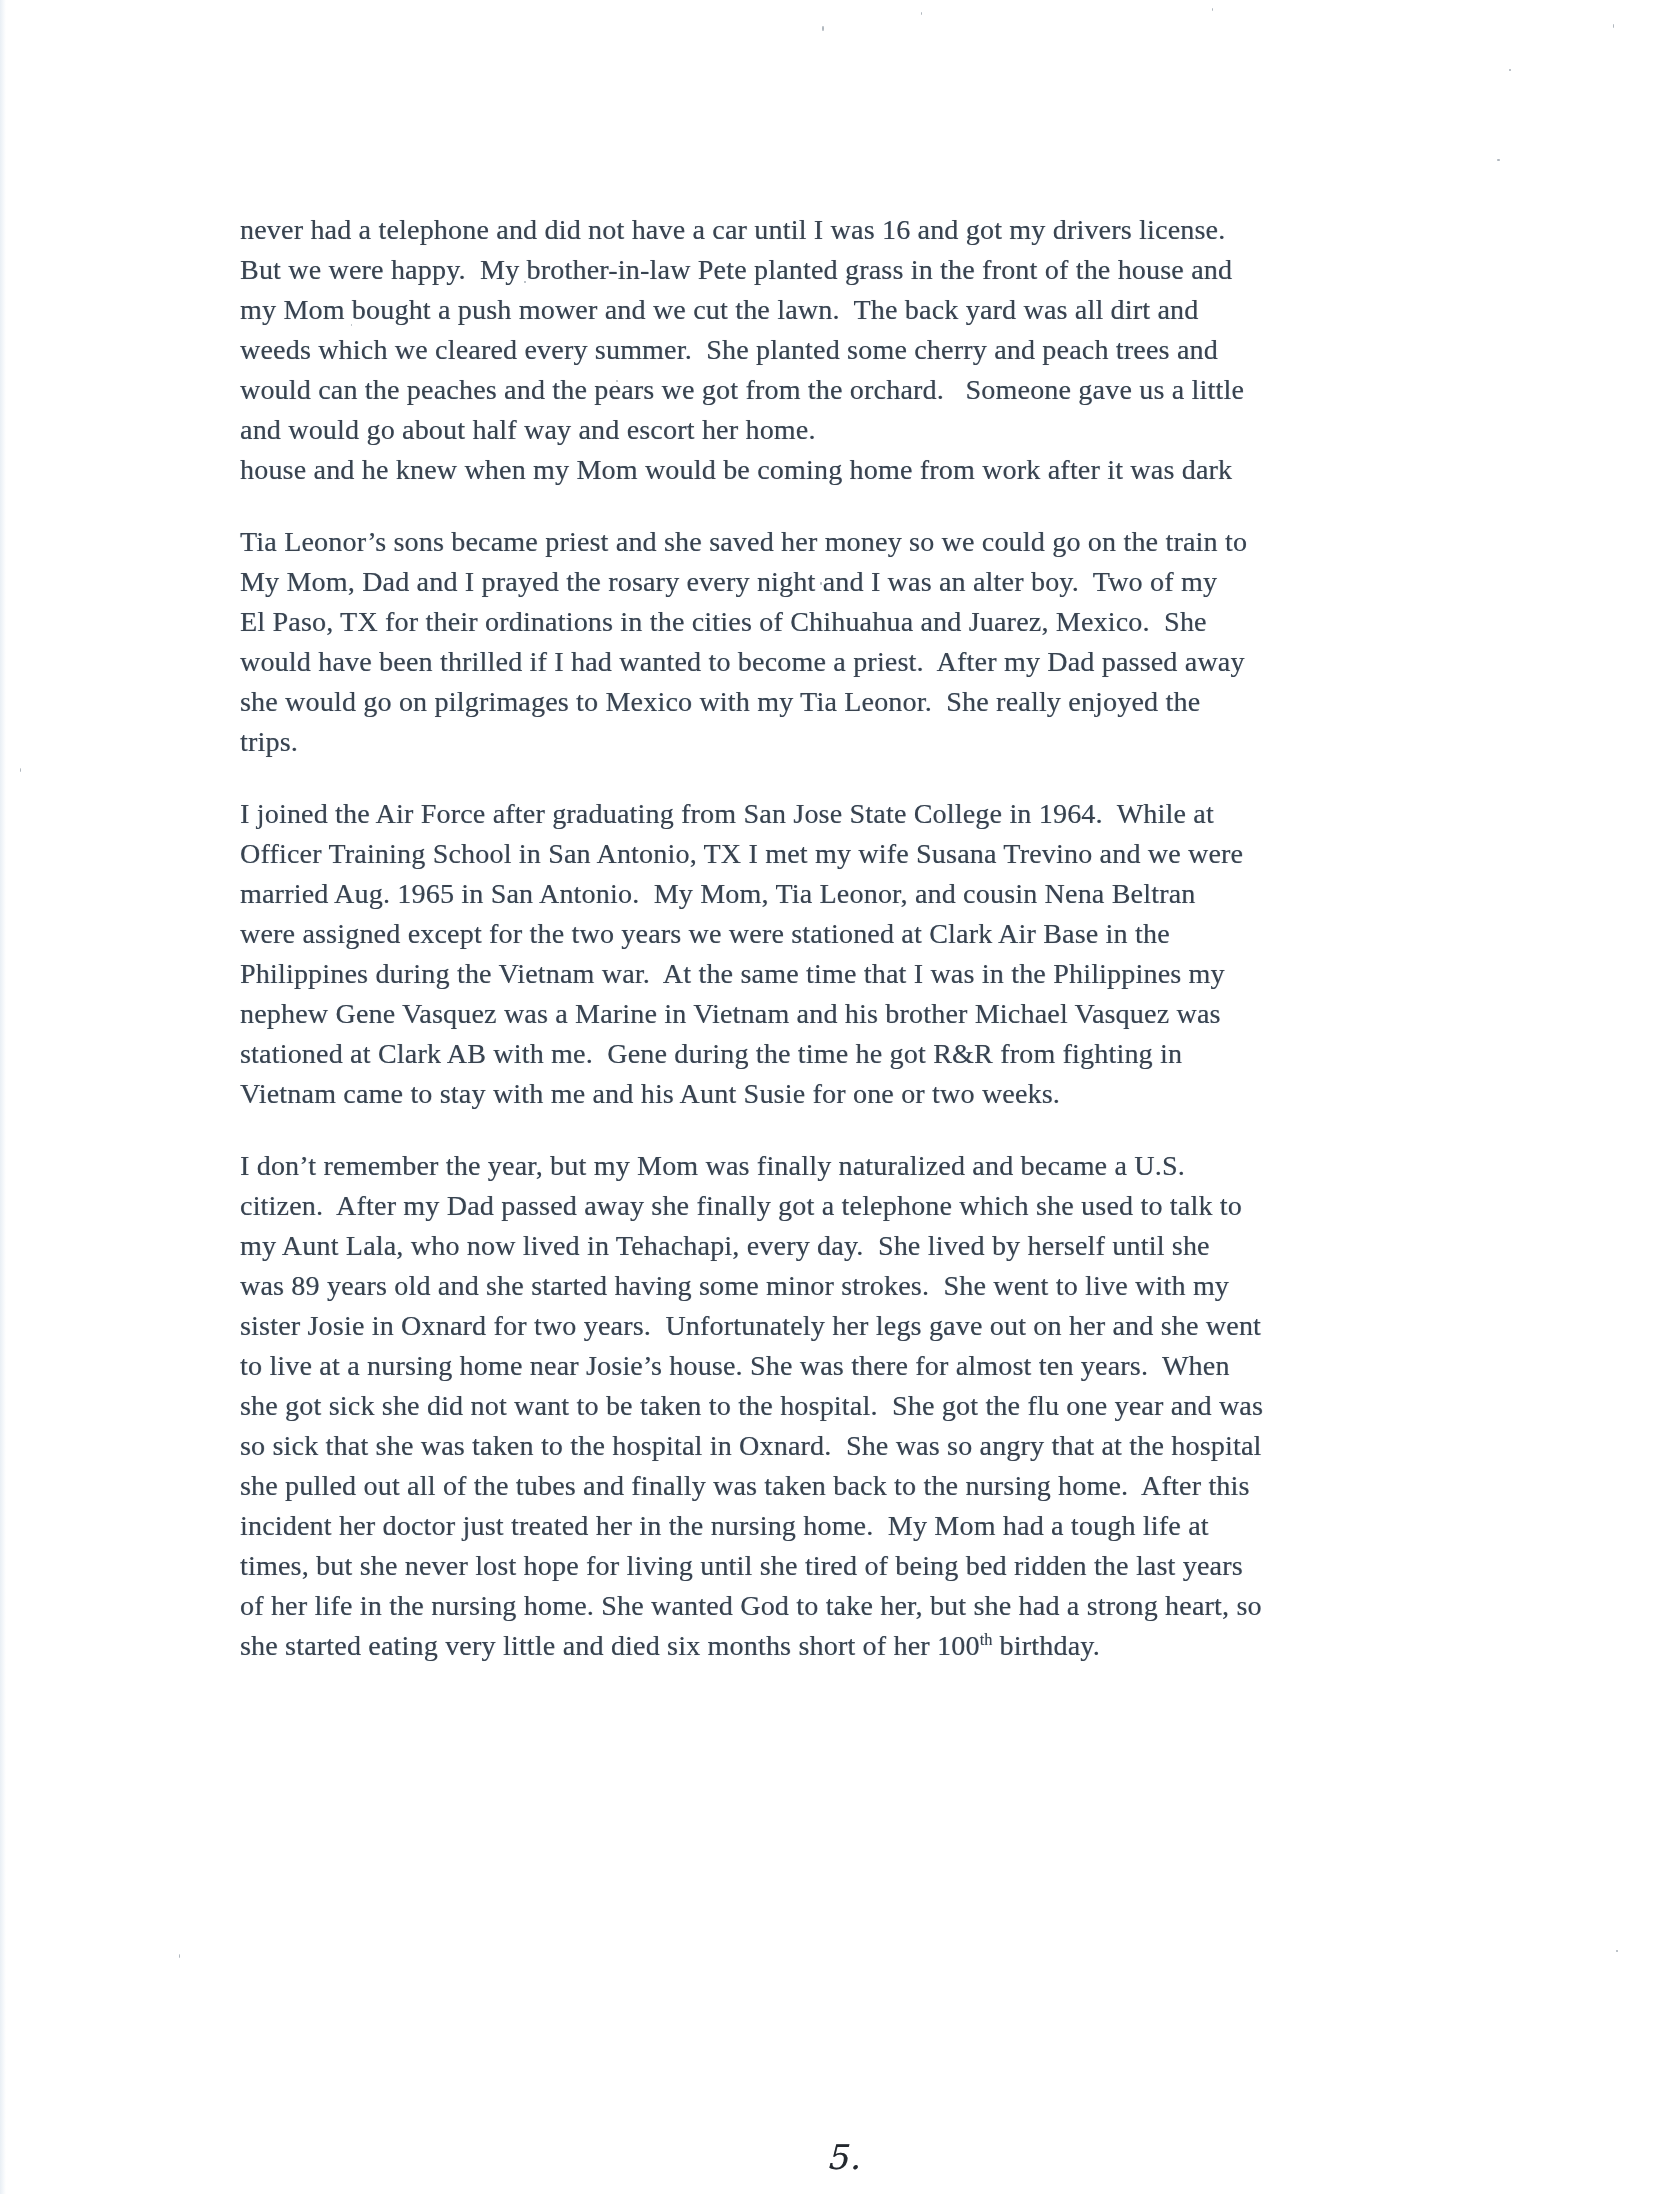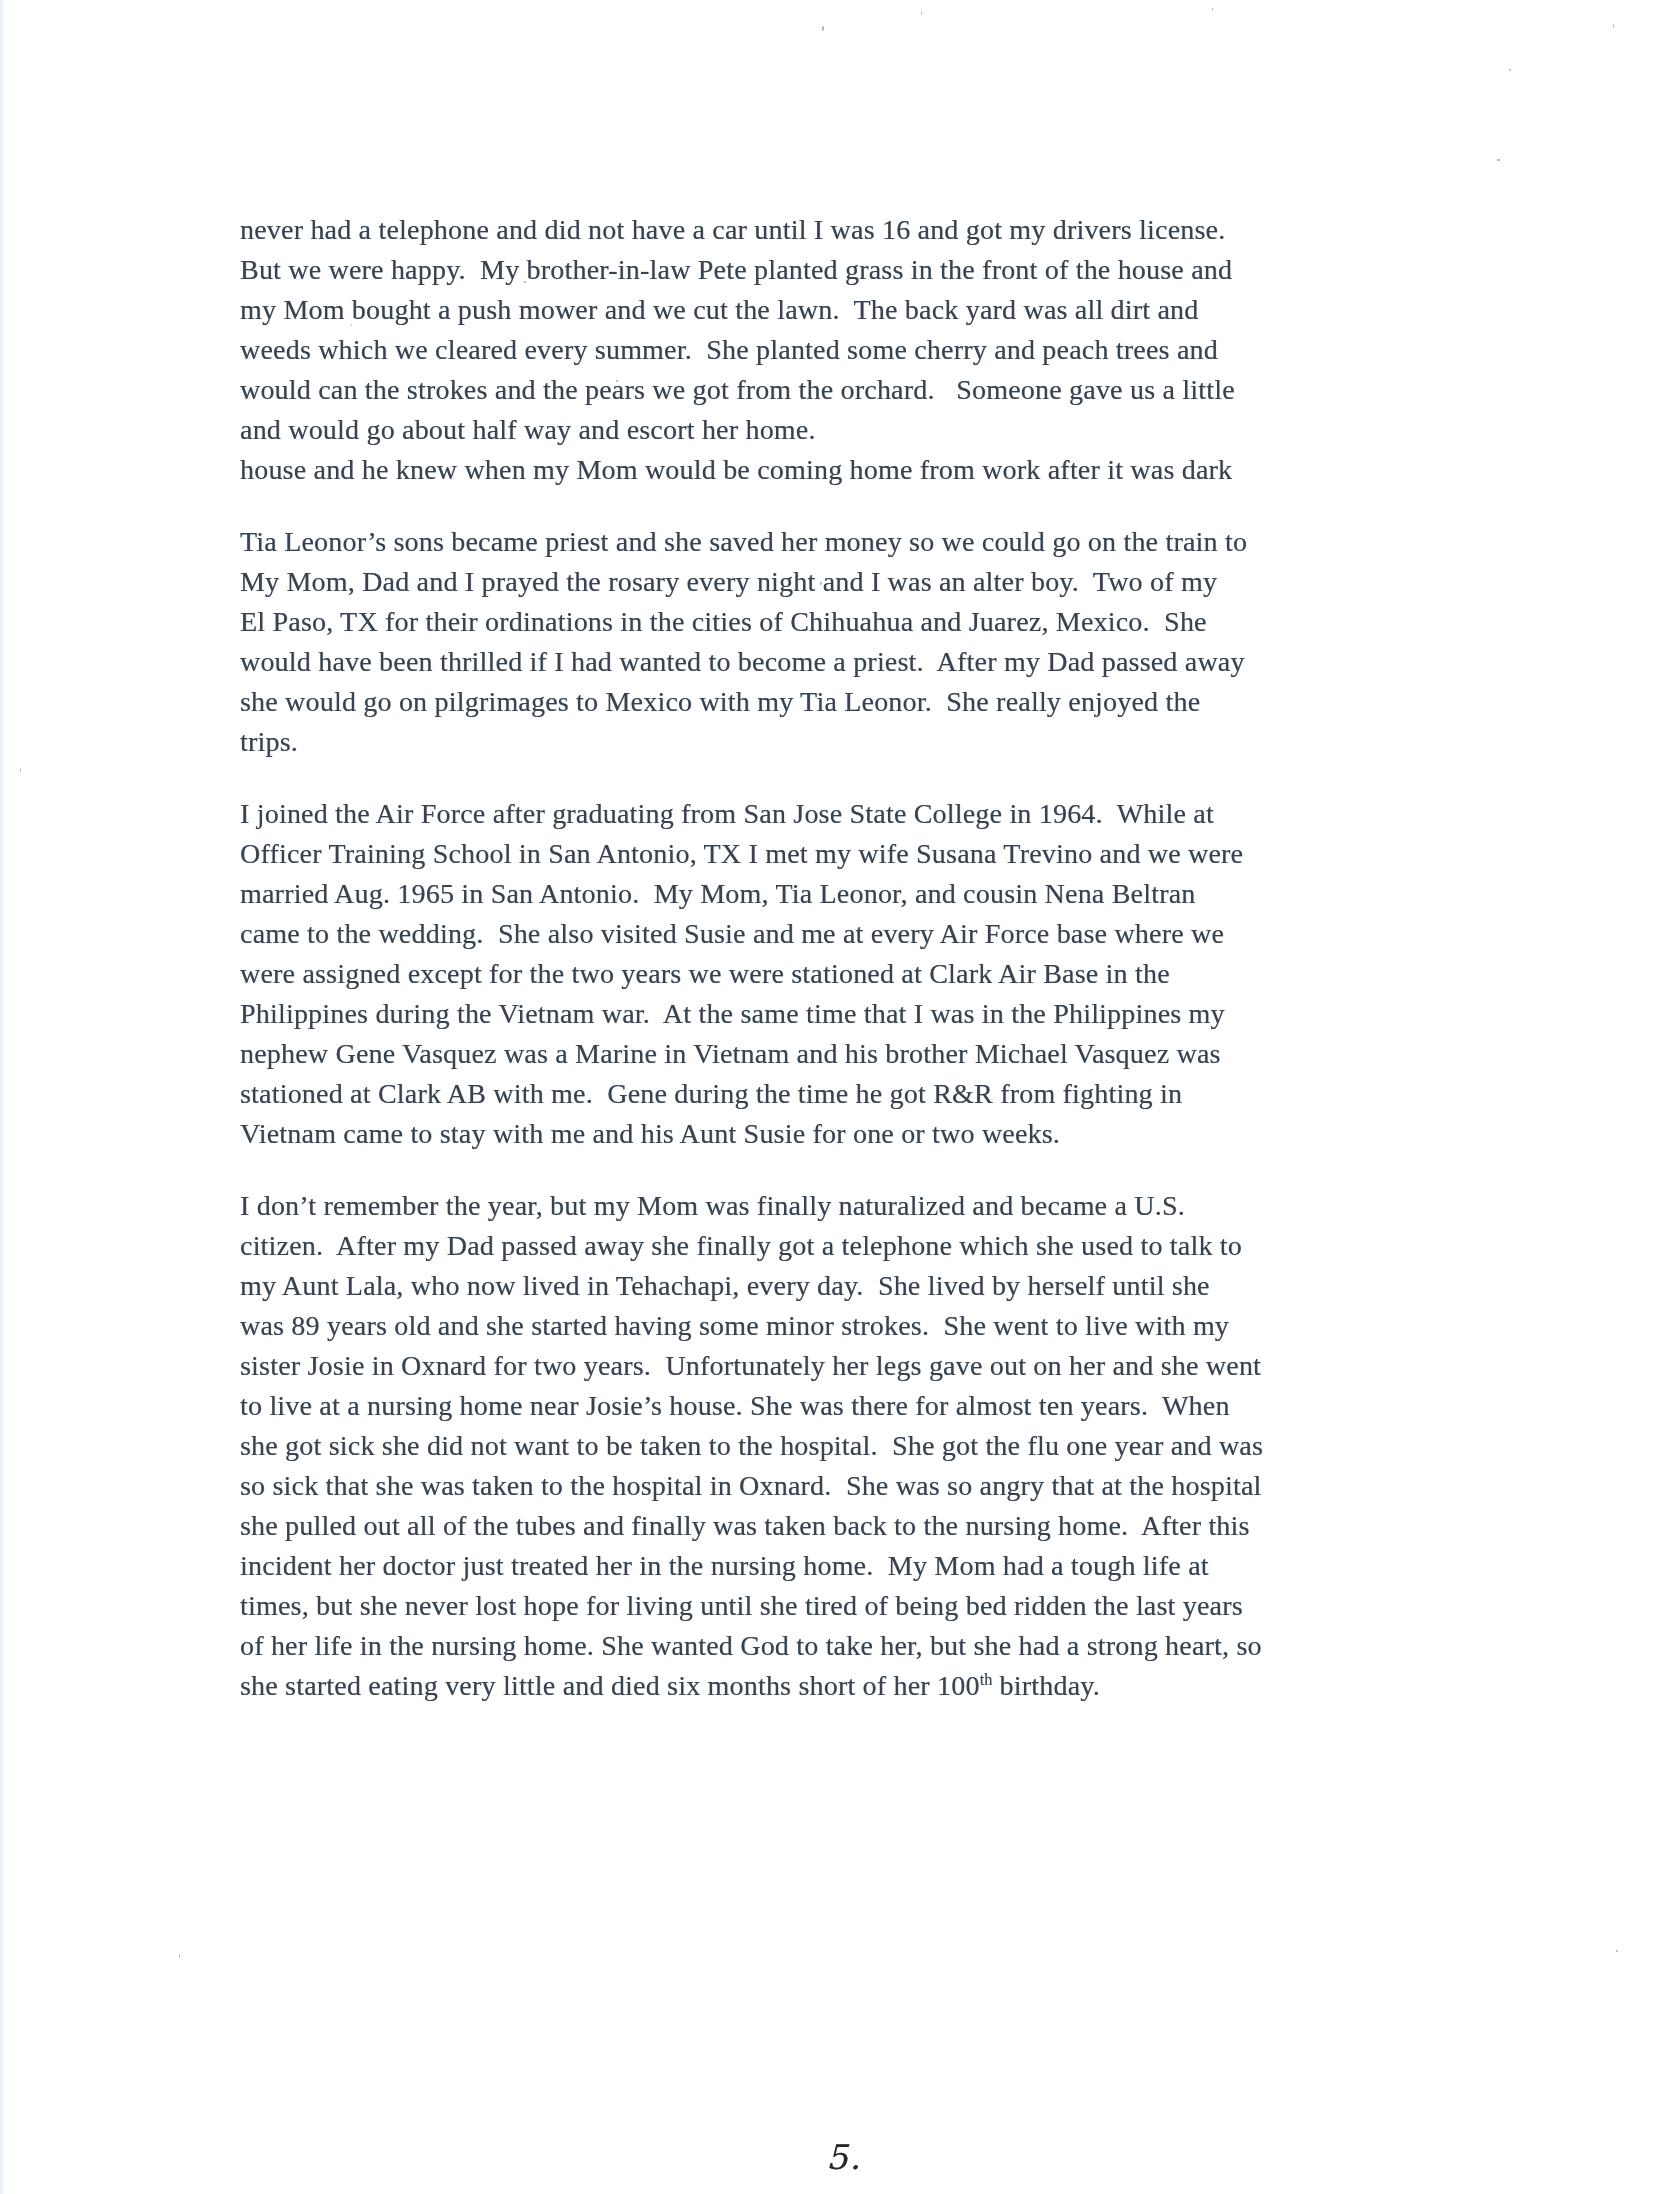--- a/index.html
+++ b/index.html
@@ -70,37 +70,36 @@
 
 <div class="page">
   <div class="scan-edge"></div>
 
   <div class="text-block" style="color: rgb(57, 67, 79);">
       <div class="para">
         <div class="line">never had a telephone and did not have a car until I was 16 and got my drivers license.</div>
         <div class="line">But we were happy.  My brother-in-law Pete planted grass in the front of the house and</div>
         <div class="line">my Mom bought a push mower and we cut the lawn.  The back yard was all dirt and</div>
         <div class="line">weeds which we cleared every summer.  She planted some cherry and peach trees and</div>
-        <div class="line">would can the strokes and the pears we got from the orchard.   Someone gave us a little</div>
+        <div class="line">would can the peaches and the pears we got from the orchard.   Someone gave us a little</div>
         <div class="line">and would go about half way and escort her home.</div>
         <div class="line">house and he knew when my Mom would be coming home from work after it was dark</div>
       </div>
       <div class="para">
         <div class="line">Tia Leonor’s sons became priest and she saved her money so we could go on the train to</div>
         <div class="line">My Mom, Dad and I prayed the rosary every night and I was an alter boy.  Two of my</div>
         <div class="line">El Paso, TX for their ordinations in the cities of Chihuahua and Juarez, Mexico.  She</div>
         <div class="line">would have been thrilled if I had wanted to become a priest.  After my Dad passed away</div>
         <div class="line">she would go on pilgrimages to Mexico with my Tia Leonor.  She really enjoyed the</div>
         <div class="line">trips.</div>
       </div>
       <div class="para">
         <div class="line">I joined the Air Force after graduating from San Jose State College in 1964.  While at</div>
         <div class="line">Officer Training School in San Antonio, TX I met my wife Susana Trevino and we were</div>
         <div class="line">married Aug. 1965 in San Antonio.  My Mom, Tia Leonor, and cousin Nena Beltran</div>
-        <div class="line">came to the wedding.  She also visited Susie and me at every Air Force base where we</div>
         <div class="line">were assigned except for the two years we were stationed at Clark Air Base in the</div>
         <div class="line">Philippines during the Vietnam war.  At the same time that I was in the Philippines my</div>
         <div class="line">nephew Gene Vasquez was a Marine in Vietnam and his brother Michael Vasquez was</div>
         <div class="line">stationed at Clark AB with me.  Gene during the time he got R&amp;R from fighting in</div>
         <div class="line">Vietnam came to stay with me and his Aunt Susie for one or two weeks.</div>
       </div>
       <div class="para">
         <div class="line">I don’t remember the year, but my Mom was finally naturalized and became a U.S.</div>
         <div class="line">citizen.  After my Dad passed away she finally got a telephone which she used to talk to</div>
         <div class="line">my Aunt Lala, who now lived in Tehachapi, every day.  She lived by herself until she</div>

